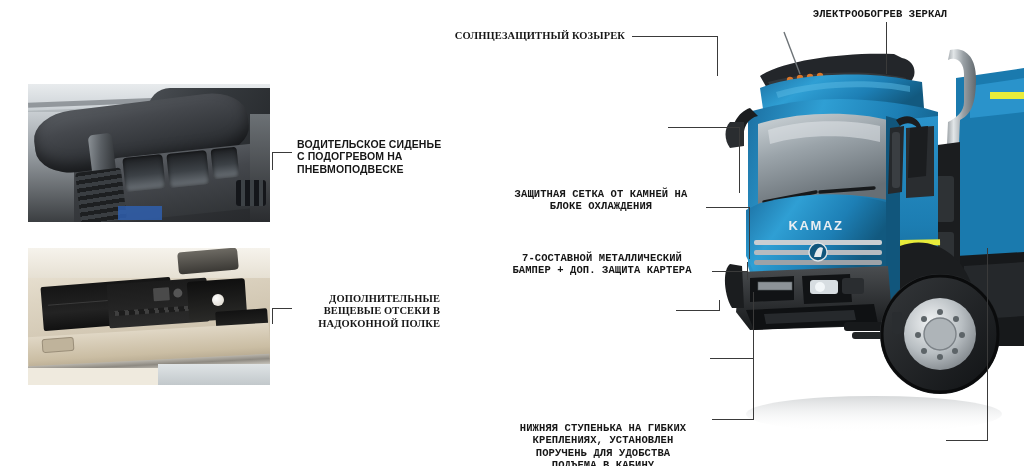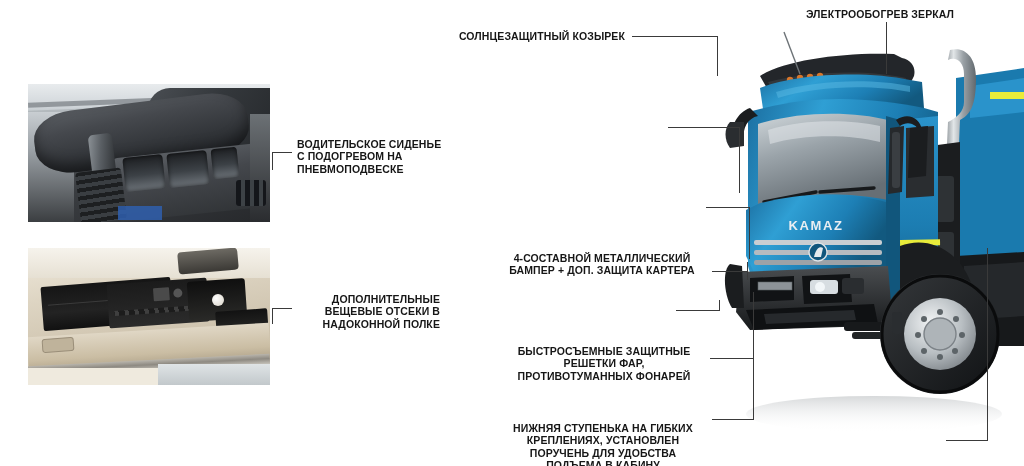--- a/index.html
+++ b/index.html
@@ -17,22 +17,22 @@
   
   .callout{
     position:absolute;
     font-size:10.5px;
     line-height:12.4px;
     letter-spacing:.1px;
     font-weight:600;
     color:#161616;
     white-space:pre-line;
   }
-  .ta-r{text-align:right;}
-  .ta-c{text-align:center;}
+  .ta-r{text-align:right;font-family:Liberation Serif, serif;}
+  .ta-c{text-align:center;font-family:Liberation Mono, monospace;}
   .ta-l{text-align:left;}
 
   
   .lead{position:absolute;background:#3a3a3a;}
   .lead.h{height:1px;}
   .lead.v{width:1px;}
 
   
   .photo{
     position:absolute;
@@ -310,34 +310,33 @@
   <div class="callout ta-r" style="left:450px;top:30px;width:175px;">СОЛНЦЕЗАЩИТНЫЙ КОЗЫРЕК</div>
   <div class="lead h" style="left:632px;top:36px;width:86px;"></div>
   <div class="lead v" style="left:717px;top:36px;height:40px;"></div>
 
   <div class="callout ta-c" style="left:780px;top:8px;width:200px;">ЭЛЕКТРООБОГРЕВ ЗЕРКАЛ</div>
   <div class="lead v" style="left:886px;top:22px;height:52px;"></div>
 
   <div class="lead h" style="left:668px;top:127px;width:72px;"></div>
   <div class="lead v" style="left:739px;top:127px;height:66px;"></div>
 
+  <div class="callout ta-c" style="left:486px;top:188px;width:230px;">ЗАЩИТНАЯ СЕТКА ОТ КАМНЕЙ НА
+БЛОКЕ ОХЛАЖДЕНИЯ</div>
   <div class="lead h" style="left:706px;top:207px;width:44px;"></div>
   <div class="lead v" style="left:749px;top:207px;height:52px;"></div>
 
-  <div class="callout ta-c" style="left:484px;top:252px;width:236px;">4-СОСТАВНОЙ МЕТАЛЛИЧЕСКИЙ
+  <div class="callout ta-c" style="left:484px;top:252px;width:236px;">7-СОСТАВНОЙ МЕТАЛЛИЧЕСКИЙ
 БАМПЕР + ДОП. ЗАЩИТА КАРТЕРА</div>
   <div class="lead h" style="left:712px;top:271px;width:36px;"></div>
   <div class="lead v" style="left:747px;top:262px;height:18px;"></div>
 
   <div class="lead h" style="left:676px;top:310px;width:44px;"></div>
   <div class="lead v" style="left:719px;top:300px;height:11px;"></div>
 
-  <div class="callout ta-c" style="left:496px;top:345px;width:216px;">БЫСТРОСЪЕМНЫЕ ЗАЩИТНЫЕ
-РЕШЕТКИ ФАР,
-ПРОТИВОТУМАННЫХ ФОНАРЕЙ</div>
   <div class="lead h" style="left:710px;top:358px;width:44px;"></div>
   <div class="lead v" style="left:753px;top:292px;height:67px;"></div>
 
   <div class="callout ta-c" style="left:490px;top:422px;width:226px;">НИЖНЯЯ СТУПЕНЬКА НА ГИБКИХ
 КРЕПЛЕНИЯХ, УСТАНОВЛЕН
 ПОРУЧЕНЬ ДЛЯ УДОБСТВА
 ПОДЪЕМА В КАБИНУ</div>
   <div class="lead h" style="left:712px;top:419px;width:42px;"></div>
   <div class="lead v" style="left:753px;top:348px;height:72px;"></div>
 

